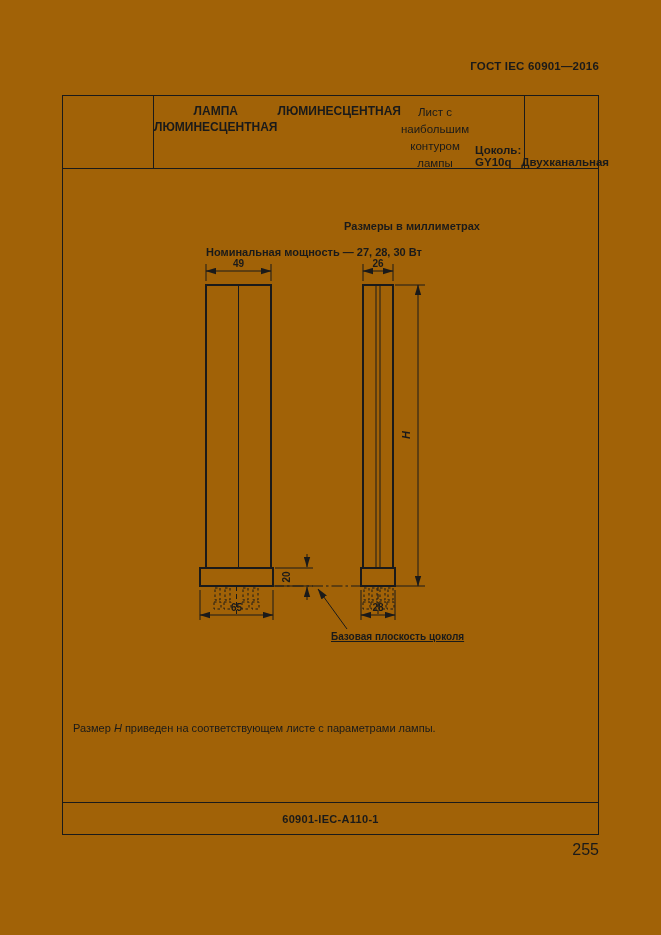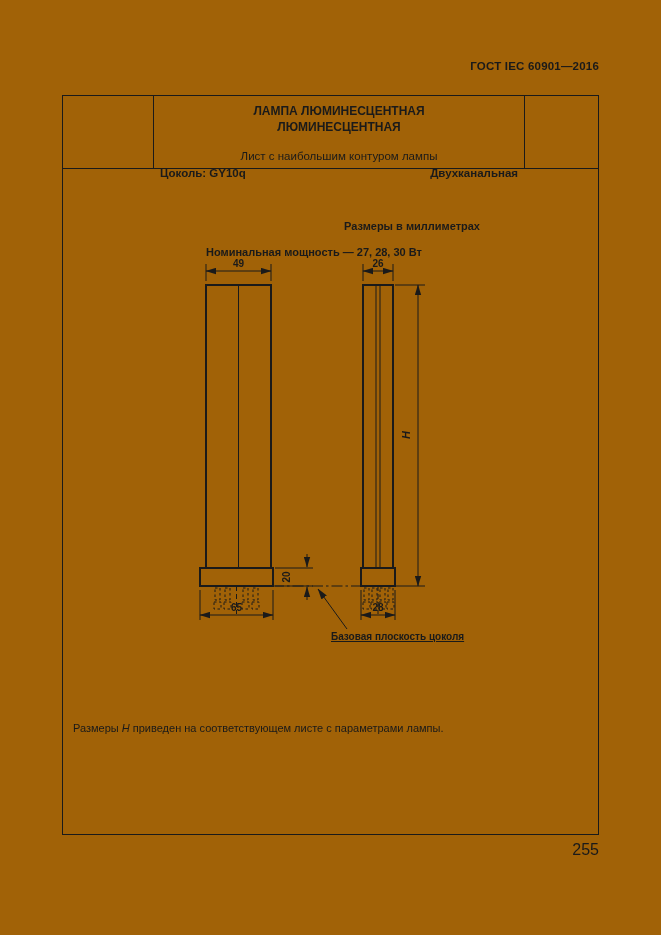--- a/index.html
+++ b/index.html
@@ -18,25 +18,25 @@
   }
   .title-block{
     position:absolute;left:0;top:0;width:100%;height:73px;
     border-bottom:1.5px solid #1a1a1a;box-sizing:border-box;
   }
   .tb-vline{position:absolute;top:0;width:0;height:100%;border-left:1.2px solid #1a1a1a;}
   .tb-vline.left{left:90px;}
   .tb-vline.right{left:461px;}
   .tb-middle{
     position:absolute;left:91px;top:0;width:370px;height:100%;
-    display:flex;flex-direction:column;justify-content:flex-start;
+    display:flex;flex-direction:row;justify-content:flex-start;
     padding-top:7px;box-sizing:border-box;
   }
   .tb-title{font-size:12px;font-weight:bold;text-align:center;line-height:16px;}
-  .tb-sub{font-size:11.5px;text-align:center;line-height:17px;margin-top:13px;}
+  .tb-sub{font-size:11.5px;text-align:center;line-height:17px;margin-top:1px;}
   .tb-row4{
     display:flex;justify-content:space-between;align-items:flex-end;
     font-size:11.5px;font-weight:bold;padding:2px 6px 0 6px;
   }
   .drawing{position:absolute;left:0;top:72px;width:533px;height:632px;}
   .drawing svg{display:block;}
   svg text{fill:#1a1a1a;}
   .t-note{font-size:11px;font-weight:bold;}
   .t-dim{font-size:10px;font-weight:bold;}
   .t-dim-italic{font-size:11px;font-style:italic;font-weight:bold;}
@@ -155,20 +155,23 @@
         <line class="dim" x1="355" y1="117" x2="355" y2="418" marker-start="url(#arr)" marker-end="url(#arr)"></line>
         <text class="t-dim-italic" x="347" y="267" text-anchor="middle" transform="rotate(-90 347 267)">H</text>
 
         <line class="dashdot" x1="210" y1="418" x2="298" y2="418"></line>
         <line class="dim" x1="284" y1="461" x2="255" y2="421" marker-end="url(#arr)"></line>
         <text class="t-dim t-underline" x="268" y="472" text-anchor="start">Базовая плоскость цоколя</text>
       </svg>
     </div>
 
     <div class="note-line">
-      <span>Размеры</span> <span class="sym">H</span> <span>приведен на соответствующем листе с параметрами лампы.</span>
+      <span>Размер</span> <span class="sym">H</span> <span>приведен на соответствующем листе с параметрами лампы.</span>
     </div>
 
+    <div class="footer-band">
+      <span>60901-IEC-A110-1</span>
+    </div>
   </div>
 
   <div class="page-number">255</div>
 
 </div>
 
 </body></html>

